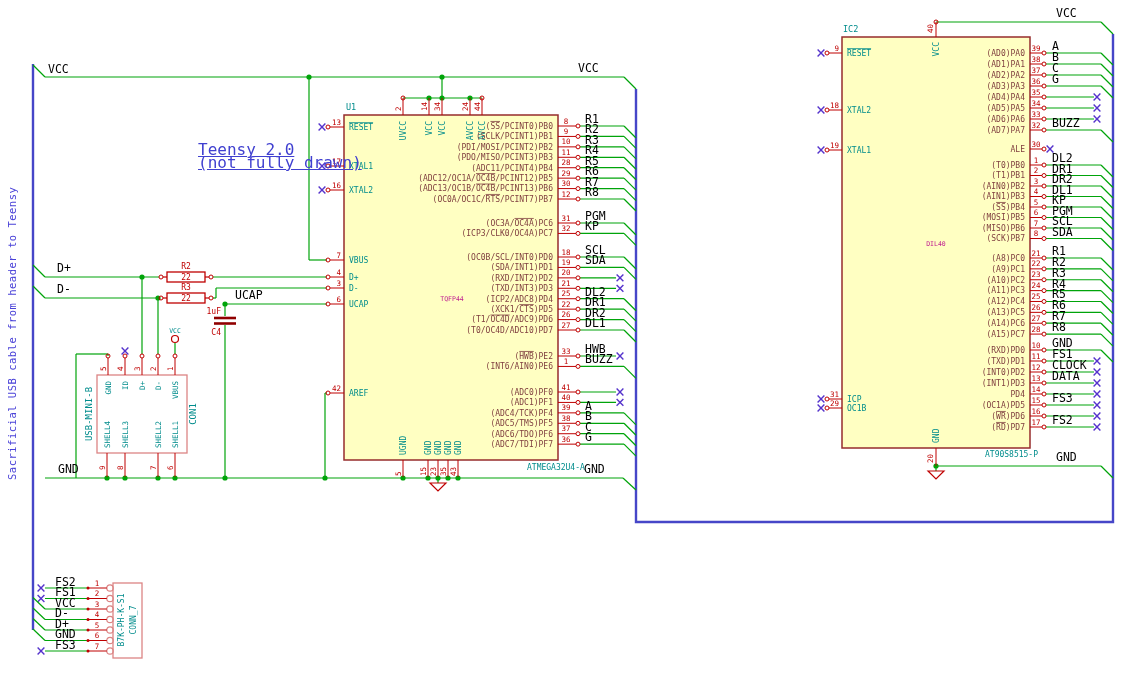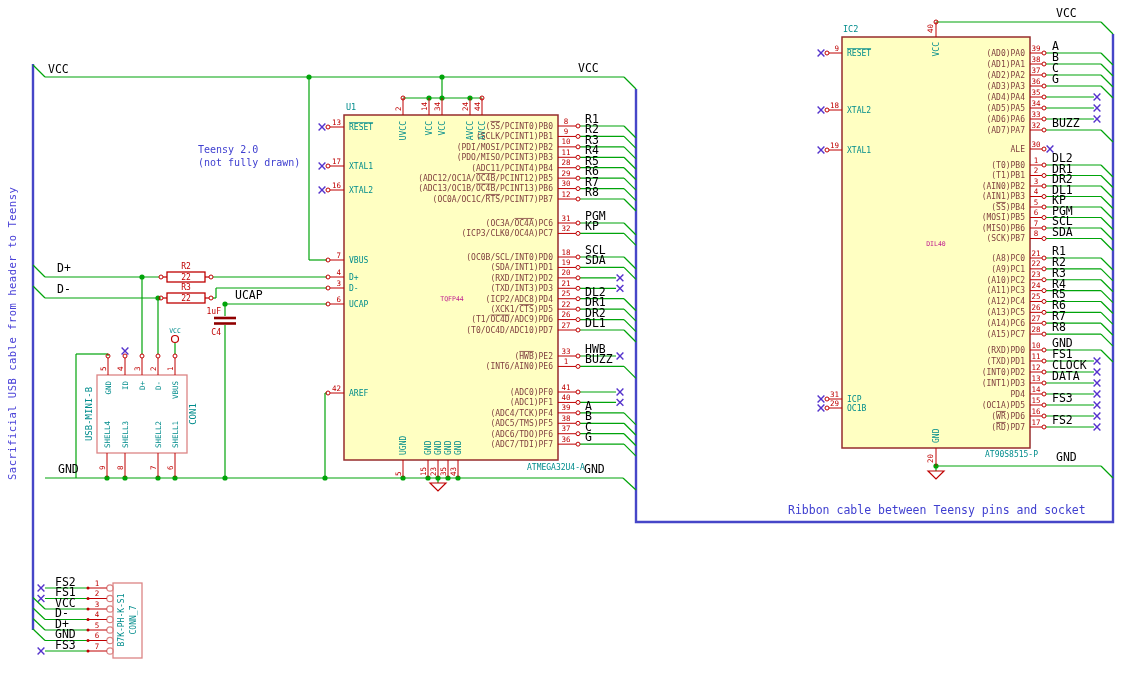--- a/index.html
+++ b/index.html
@@ -1,20 +1,20 @@
 <!DOCTYPE html>
 <html><head>
 <meta charset="utf-8">
 <style>
   html,body{margin:0;padding:0;background:#fff;}
   #stage{position:relative;width:1131px;height:690px;background:#ffffff;overflow:hidden;
          font-family:"DejaVu Sans Mono",monospace;}
   #stage svg{position:absolute;left:0;top:0;}
   svg text{font-family:"DejaVu Sans Mono",monospace;}
-  .note{position:absolute;color:#4040d0;font-size:10px;line-height:13px;white-space:nowrap;}
+  .note{position:absolute;color:#4040d0;font-size:16px;line-height:13px;white-space:nowrap;text-decoration:underline;}
   .note-side{position:absolute;left:6px;top:188px;height:292px;color:#4a42d8;font-size:10.5px;
              writing-mode:vertical-rl;transform:rotate(180deg);white-space:nowrap;letter-spacing:0.5px;}
   .note-ribbon{position:absolute;left:788px;top:503px;color:#4040d0;font-size:11.5px;white-space:nowrap;}
 </style>
 </head>
 <body>
 
 <div id="stage">
   <svg id="svg" width="1131" height="690" viewBox="0 0 1131 690">
       <g>
@@ -757,15 +757,14 @@
         <text x="55" y="627.5" font-size="11.5" fill="#000000" text-anchor="start">D+</text>
         <text x="55" y="638" font-size="11.5" fill="#000000" text-anchor="start">GND</text>
         <text x="55" y="648.5" font-size="11.5" fill="#000000" text-anchor="start">FS3</text>
       </g>
     </svg>
 
   <div class="note" style="left:198px;top:143px;">
     <div>Teensy 2.0</div>
     <div>(not fully drawn)</div>
   </div>
-  <div class="note-ribbon">Ribbon cable between Teensy pins and socket</div>
   <div class="note-side">Sacrificial USB cable from header to Teensy</div>
 </div>
 
 </body></html>

